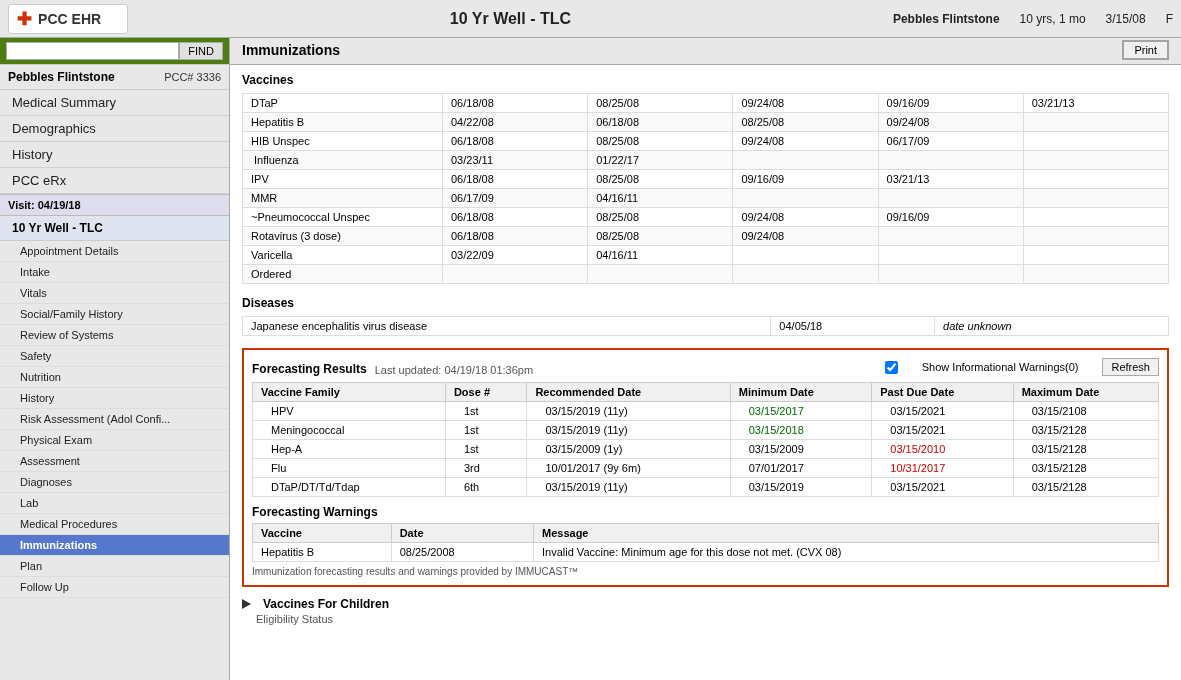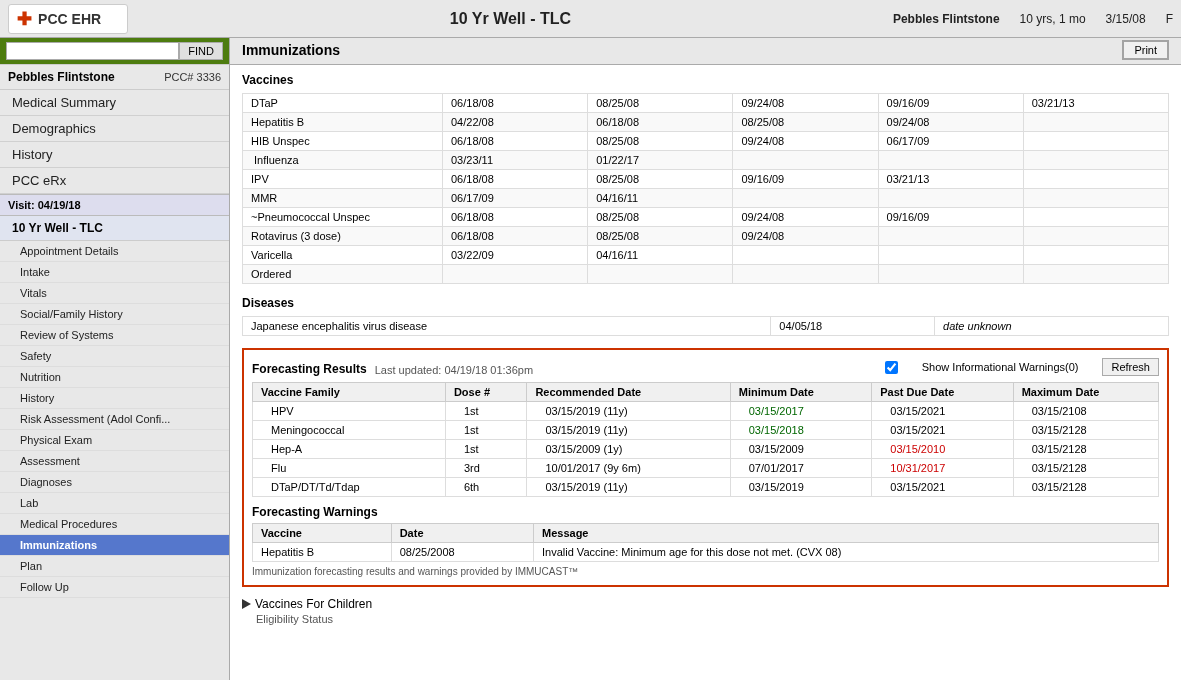--- a/index.html
+++ b/index.html
@@ -68,21 +68,21 @@
 
     
     .warnings-title { font-weight: bold; font-size: 12px; margin-bottom: 4px; }
     .warnings-table { width: 100%; border-collapse: collapse; margin-bottom: 4px; }
     .warnings-table th { background: #f0f0f0; border: 1px solid #ccc; padding: 3px 8px; text-align: left; font-weight: bold; font-size: 11px; }
     .warnings-table td { border: 1px solid #ddd; padding: 3px 8px; font-size: 11px; }
     #immucast-note { text-align: left; font-size: 10px; color: #555; margin-top: 2px; }
 
     
     .vfc-section { margin-top: 8px; }
-    .vfc-title { font-weight: normal; font-size: 12px; display: flex; align-items: center; gap: 4px; }
+    .vfc-title { font-weight: bold; font-size: 12px; display: flex; align-items: center; gap: 12px; }
     .triangle { display: inline-block; width: 0; height: 0; border-top: 5px solid transparent; border-bottom: 5px solid transparent; border-left: 9px solid #333; }
 
     
     #scroll-area::-webkit-scrollbar { width: 10px; }
     #scroll-area::-webkit-scrollbar-track { background: #e0e0e0; }
     #scroll-area::-webkit-scrollbar-thumb { background: #aaa; border: 1px solid #888; }
   </style>
 </head>
 <body>
 

